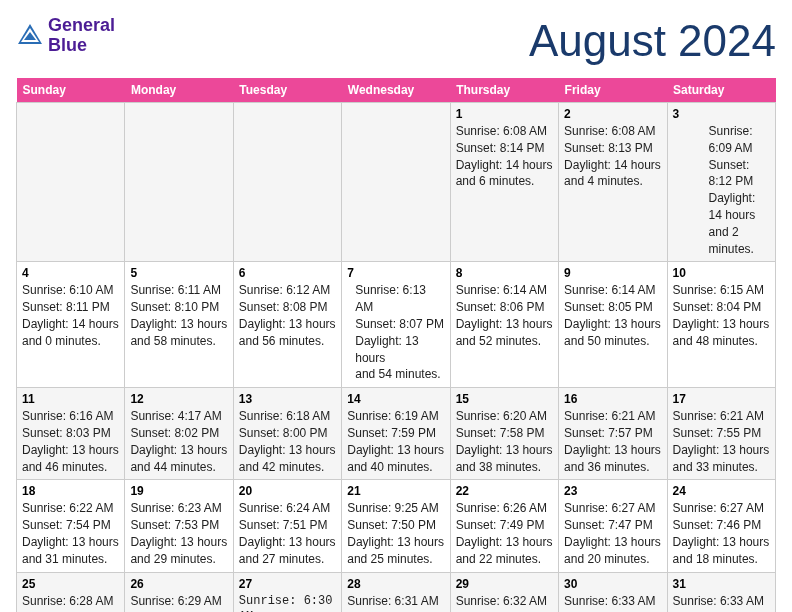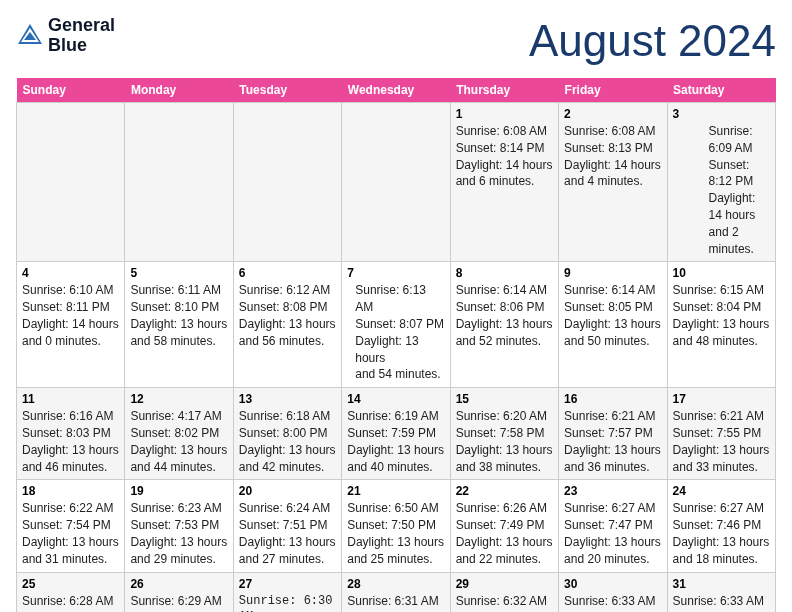--- a/index.html
+++ b/index.html
@@ -17,21 +17,21 @@
       margin-bottom: 12px;
     }
     .logo {
       display: flex;
       align-items: center;
       gap: 4px;
     }
     .logo-text {
       font-size: 18px;
       font-weight: bold;
-      color: #0f172a;
+      color: #4c1d95;
       line-height: 1.1;
     }
     .logo-text span {
       display: block;
     }
     .logo-icon {
       width: 28px;
       height: 28px;
     }
     .title-block {
@@ -266,21 +266,21 @@
         </td>
         <td>
           <div class="day-num">20</div>
           <div class="day-info" style="white-space: pre-line;">Sunrise: 6:24 AM
 Sunset: 7:51 PM
 Daylight: 13 hours
 and 27 minutes.</div>
         </td>
         <td>
           <div class="day-num">21</div>
-          <div class="day-info" style="white-space: pre-line;">Sunrise: 6:50 AM
+          <div class="day-info" style="white-space: pre-line;">Sunrise: 9:25 AM
 Sunset: 7:50 PM
 Daylight: 13 hours
 and 25 minutes.</div>
         </td>
         <td>
           <div class="day-num">22</div>
           <div class="day-info" style="white-space: pre-line;">Sunrise: 6:26 AM
 Sunset: 7:49 PM
 Daylight: 13 hours
 and 22 minutes.</div>

